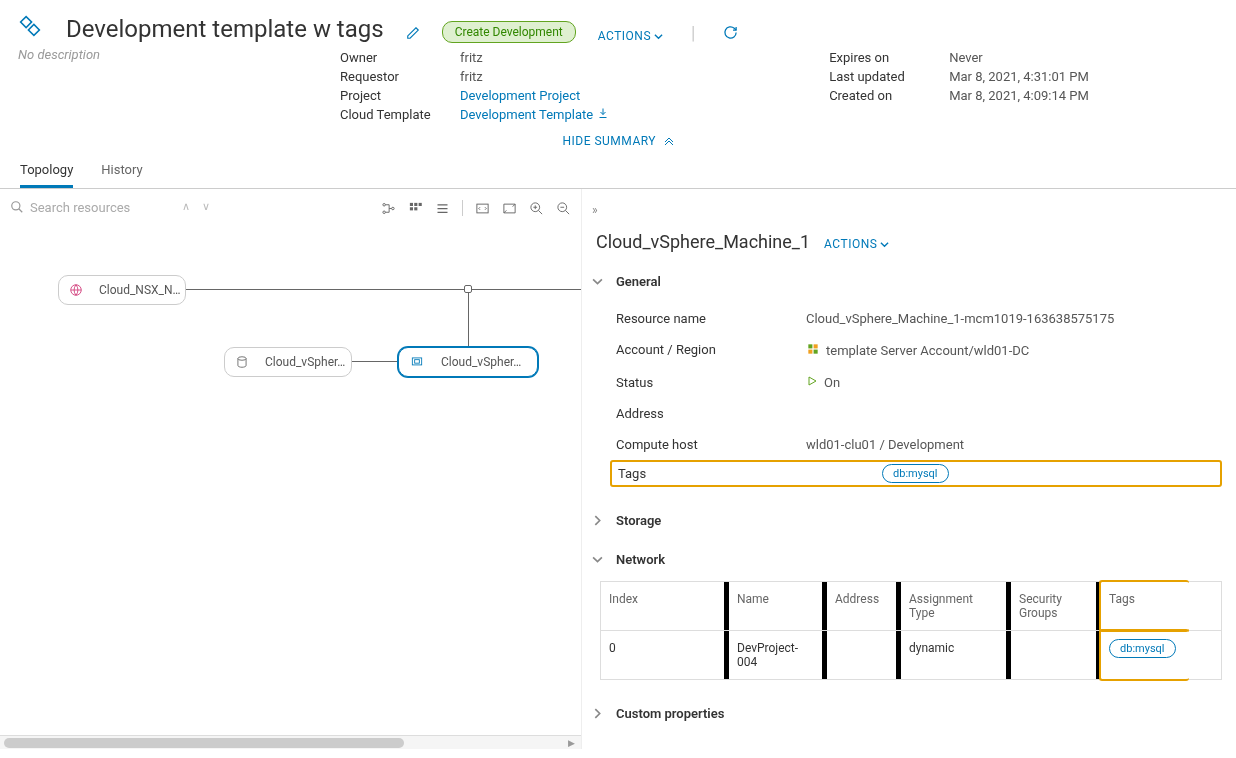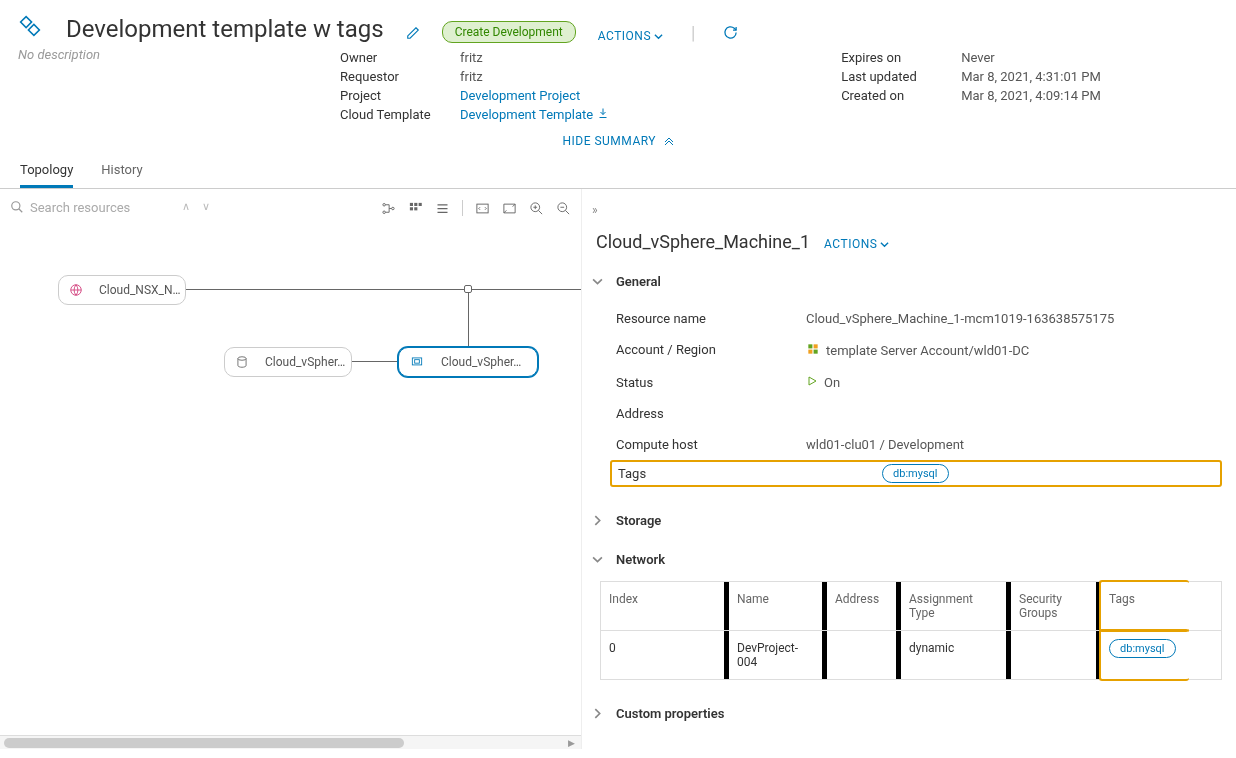--- a/index.html
+++ b/index.html
@@ -12,21 +12,21 @@
 .app-icon svg { width: 28px; height: 28px; }
 .page-title { font-size: 24px; font-weight: 400; color: #333; }
 .edit-icon { color: #0079b8; cursor: pointer; }
 .status-badge { border: 1px solid #62a420; background: #dff0d0; color: #318700; padding: 3px 12px; border-radius: 10px; font-size: 12px; }
 .actions-link { color: #0079b8; font-size: 12px; letter-spacing: 0.5px; display: flex; align-items: center; gap: 3px; cursor: pointer; }
 .sep { color: #ccc; font-size: 18px; margin: 0 6px; }
 .refresh-icon { color: #0079b8; cursor: pointer; }
 .subtitle { font-style: italic; color: #999; font-size: 13px; margin-top: 4px; margin-left: 2px; }
 
 
-.summary { display: flex; gap: 52px; margin-top: -20px; padding-left: 340px; font-size: 13px; }
+.summary { display: flex; gap: 40px; margin-top: -20px; padding-left: 340px; font-size: 13px; }
 .summary-col { display: flex; flex-direction: column; gap: 4px; }
 .summary-row { display: flex; }
 .summary-label { width: 120px; color: #333; }
 .summary-val { color: #565656; }
 .summary-val.link { color: #0079b8; cursor: pointer; }
 .dl-icon { color: #0079b8; margin-left: 4px; cursor: pointer; }
 .hide-summary { text-align: center; color: #0079b8; font-size: 12px; letter-spacing: 0.5px; padding: 12px 0 6px; cursor: pointer; }
 
 
 .tabbar { display: flex; gap: 28px; border-bottom: 1px solid #ccc; padding-left: 20px; }

